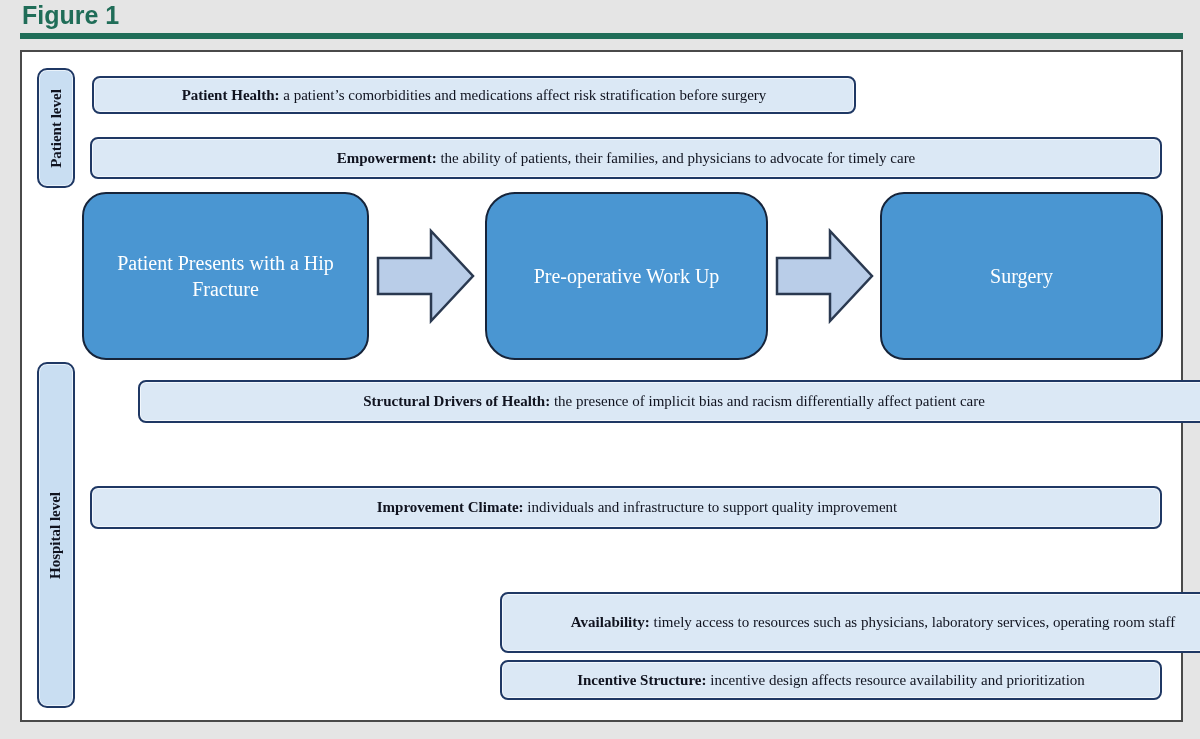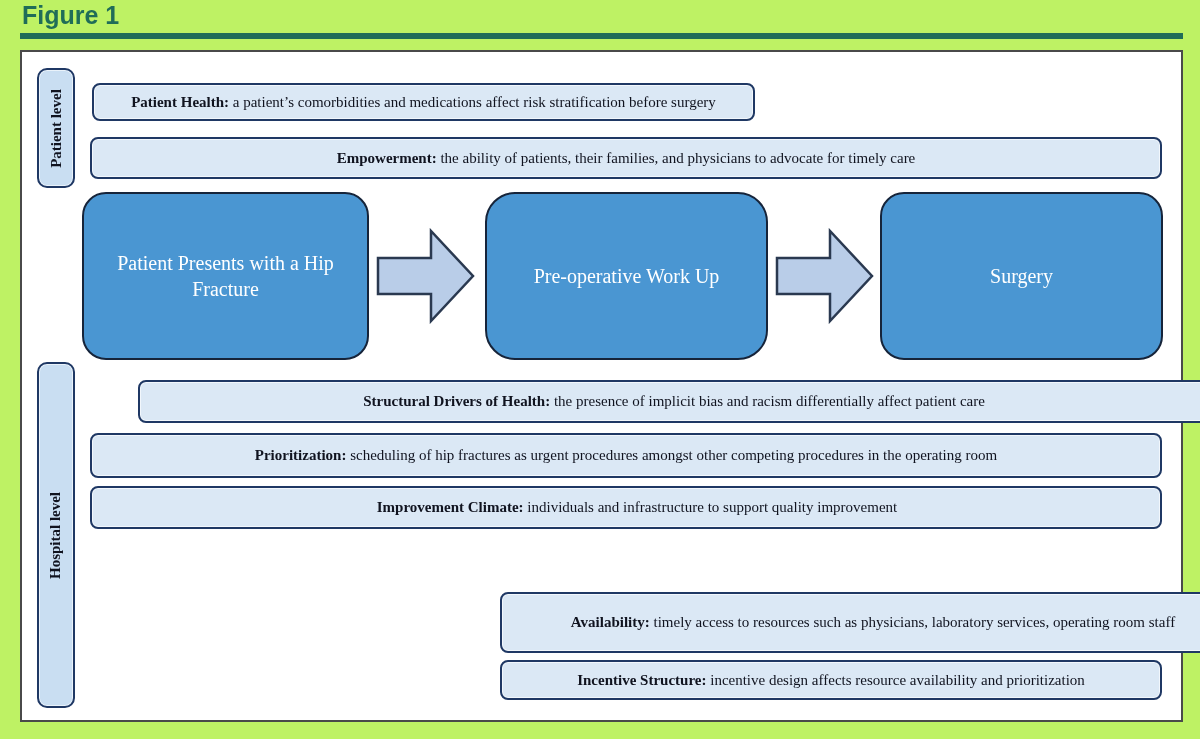--- a/index.html
+++ b/index.html
@@ -1,21 +1,21 @@
 <!DOCTYPE html>
 <html><head>
 <meta charset="utf-8">
 <style>
   * { margin: 0; padding: 0; box-sizing: border-box; }
   html, body { background: #ffffff; }
   .page {
     position: relative;
     width: 1200px;
     height: 739px;
-    background: #bef264;
+    background: #e5e5e5;
     font-family: "Liberation Serif", "DejaVu Serif", serif;
     overflow: hidden;
   }
   .figure-title {
     position: absolute;
     left: 22px;
     top: 1px;
     font-family: "Liberation Sans", "DejaVu Sans", sans-serif;
     font-size: 25px;
     font-weight: bold;
@@ -106,21 +106,21 @@
 
   <div class="figure-title">Figure 1</div>
   <div class="title-rule"></div>
 
   <div class="frame">
 
     <div class="vlabel" style="left:15px; top:16px; width:38px; height:120px;">
       <span>Patient level</span>
     </div>
 
-    <div class="band" style="left:70px; top:31px; width:663px; height:38px;">
+    <div class="band" style="left:70px; top:24px; width:764px; height:38px;">
       <div><span class="term">Patient Health:</span><span> a patient’s comorbidities and medications affect risk stratification before surgery</span></div>
     </div>
 
     <div class="band" style="left:68px; top:85px; width:1072px; height:42px;">
       <div><span class="term">Empowerment:</span><span> the ability of patients, their families, and physicians to advocate for timely care</span></div>
     </div>
 
     <div class="process" style="left:60px; top:140px; width:287px; height:168px;">
       <span>Patient Presents with a Hip Fracture</span>
     </div>
@@ -142,23 +142,20 @@
     </div>
 
     <div class="vlabel" style="left:15px; top:310px; width:38px; height:346px;">
       <span>Hospital level</span>
     </div>
 
     <div class="band" style="left:68px; top:328px; width:1072px; height:43px;margin-left:48px;">
       <div><span class="term">Structural Drivers of Health:</span><span> the presence of implicit bias and racism differentially affect patient care</span></div>
     </div>
 
-    <div class="band" style="left:68px; top:381px; width:1072px; height:45px;">
-      <div><span class="term">Prioritization:</span><span> scheduling of hip fractures as urgent procedures amongst other competing procedures in the operating room</span></div>
-    </div>
 
     <div class="band" style="left:68px; top:434px; width:1072px; height:43px;padding-left:40px;">
       <div><span class="term">Improvement Climate:</span><span> individuals and infrastructure to support quality improvement</span></div>
     </div>
 
 
     <div class="band" style="left:478px; top:540px; width:746px; height:61px;">
       <div><span class="term">Availability:</span><span> timely access to resources such as physicians, laboratory services, operating room staff</span></div>
     </div>
 

